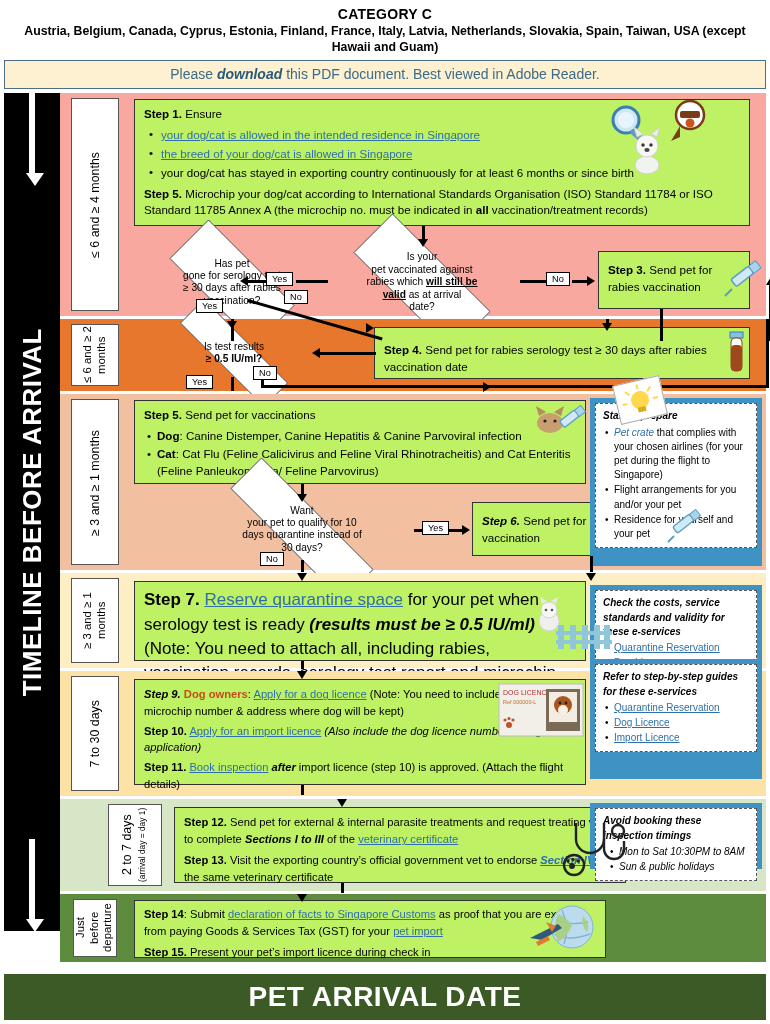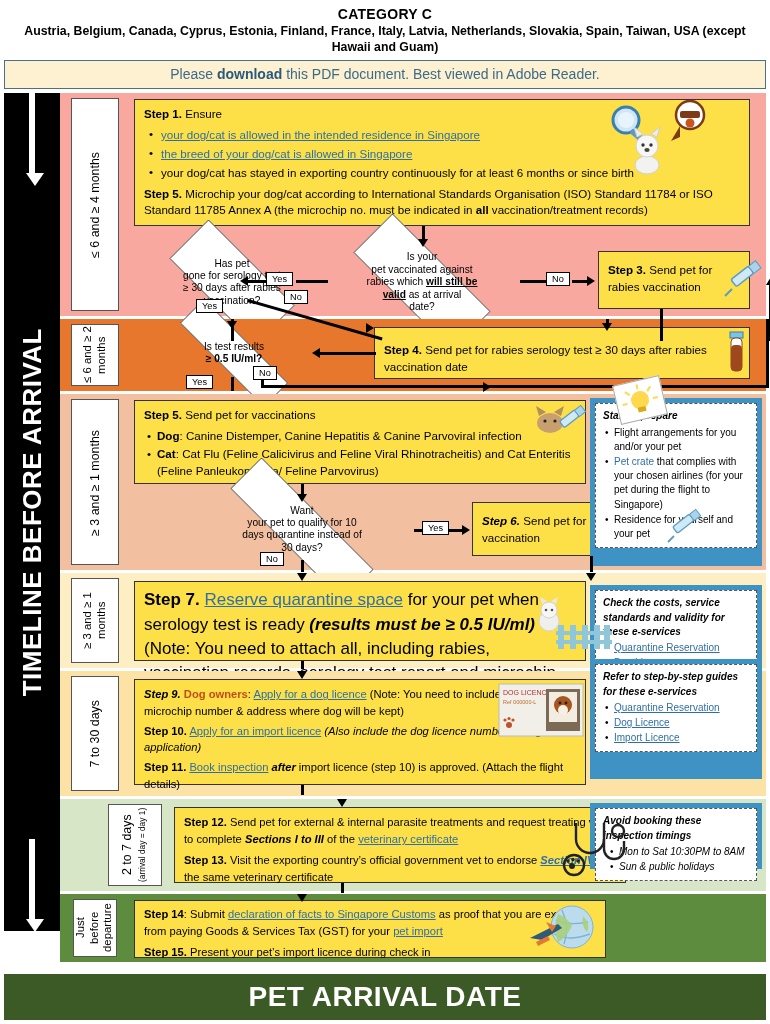--- a/index.html
+++ b/index.html
@@ -40,27 +40,27 @@
   .perlbl{flex:0 0 auto;width:58px;display:flex;align-items:center;justify-content:center;margin:6px 4px 6px 6px;}
   .perbox{border:1.2px solid #555;background:#fff;width:46px;height:calc(100% - 0px);
           display:flex;align-items:center;justify-content:center;}
   .pertxt{writing-mode:vertical-rl;transform:rotate(180deg);font-size:12.4px;text-align:center;line-height:1.2;}
   .pertxt.sm{font-size:11.4px;}
   .pertxt .sub{font-size:8.4px;}
 
   .rowbody{position:relative;flex:1 1 auto;}
 
   
-  .box{position:absolute;background:#fde047;border:1.4px solid #333;box-sizing:border-box;}
+  .box{position:absolute;background:#bef264;border:1.4px solid #333;box-sizing:border-box;}
   .box .inner{padding:6px 9px;font-size:11.6px;line-height:1.45;}
   .box p{margin:0 0 4px 0;}
   .box p:last-child{margin-bottom:0;}
   b{font-weight:bold;}
   .lnk{color:#2f6fa8;text-decoration:underline;}
-  .lnkd{color:#2f6fa8;}
+  .lnkd{color:#2f6fa8;font-style:italic;}
   ul.bl{margin:1px 0 4px 0;padding-left:17px;list-style:none;}
   ul.bl li{position:relative;margin:0 0 2px 0;}
   ul.bl li:before{content:"•";position:absolute;left:-12px;top:-1px;}
   ul.dot{margin:1px 0 3px 0;padding-left:13px;list-style:none;}
   ul.dot li{position:relative;margin:0 0 1px 0;}
   ul.dot li:before{content:"•";position:absolute;left:-10px;}
 
   
   .dia{position:absolute;display:flex;align-items:center;justify-content:center;}
   .dia .shape{position:absolute;inset:0;background:#fff;border:1.6px solid #000;
@@ -317,22 +317,22 @@
           </svg>
 
           <div class="tag" style="left:132px;top:158px">No</div>
           <div class="ln" style="left:173px;top:166px;width:3px;height:12px"></div>
           <div class="ln" style="left:462px;top:162px;width:3px;height:16px"></div>
 
           <div class="side" style="top:4px;width:172px;height:168px">
             <div class="card">
               <div class="hd">Start to prepare</div>
               <ul>
+                <li><span class="lnkd">Pet crate</span><span> that complies with your chosen airlines (for your pet during the flight to Singapore)</span></li>
                 <li><span>Flight arrangements for you and/or your pet</span></li>
-                <li><span class="lnkd">Pet crate</span><span> that complies with your chosen airlines (for your pet during the flight to Singapore)</span></li>
                 <li><span>Residence for yourself and your pet</span></li>
               </ul>
             </div>
           </div>
           <svg class="art bulb" style="left:488px;top:-14px" width="46" height="38" viewBox="0 0 46 38">
             <circle cx="23" cy="19" r="9" fill="#ffd84d"></circle>
             <rect x="19" y="26" width="8" height="5" fill="#d8ab1f"></rect>
             <g stroke="#ffd84d" stroke-width="2">
               <line x1="23" y1="3" x2="23" y2="8"></line>
                 <line x1="10" y1="8" x2="14" y2="12"></line>

